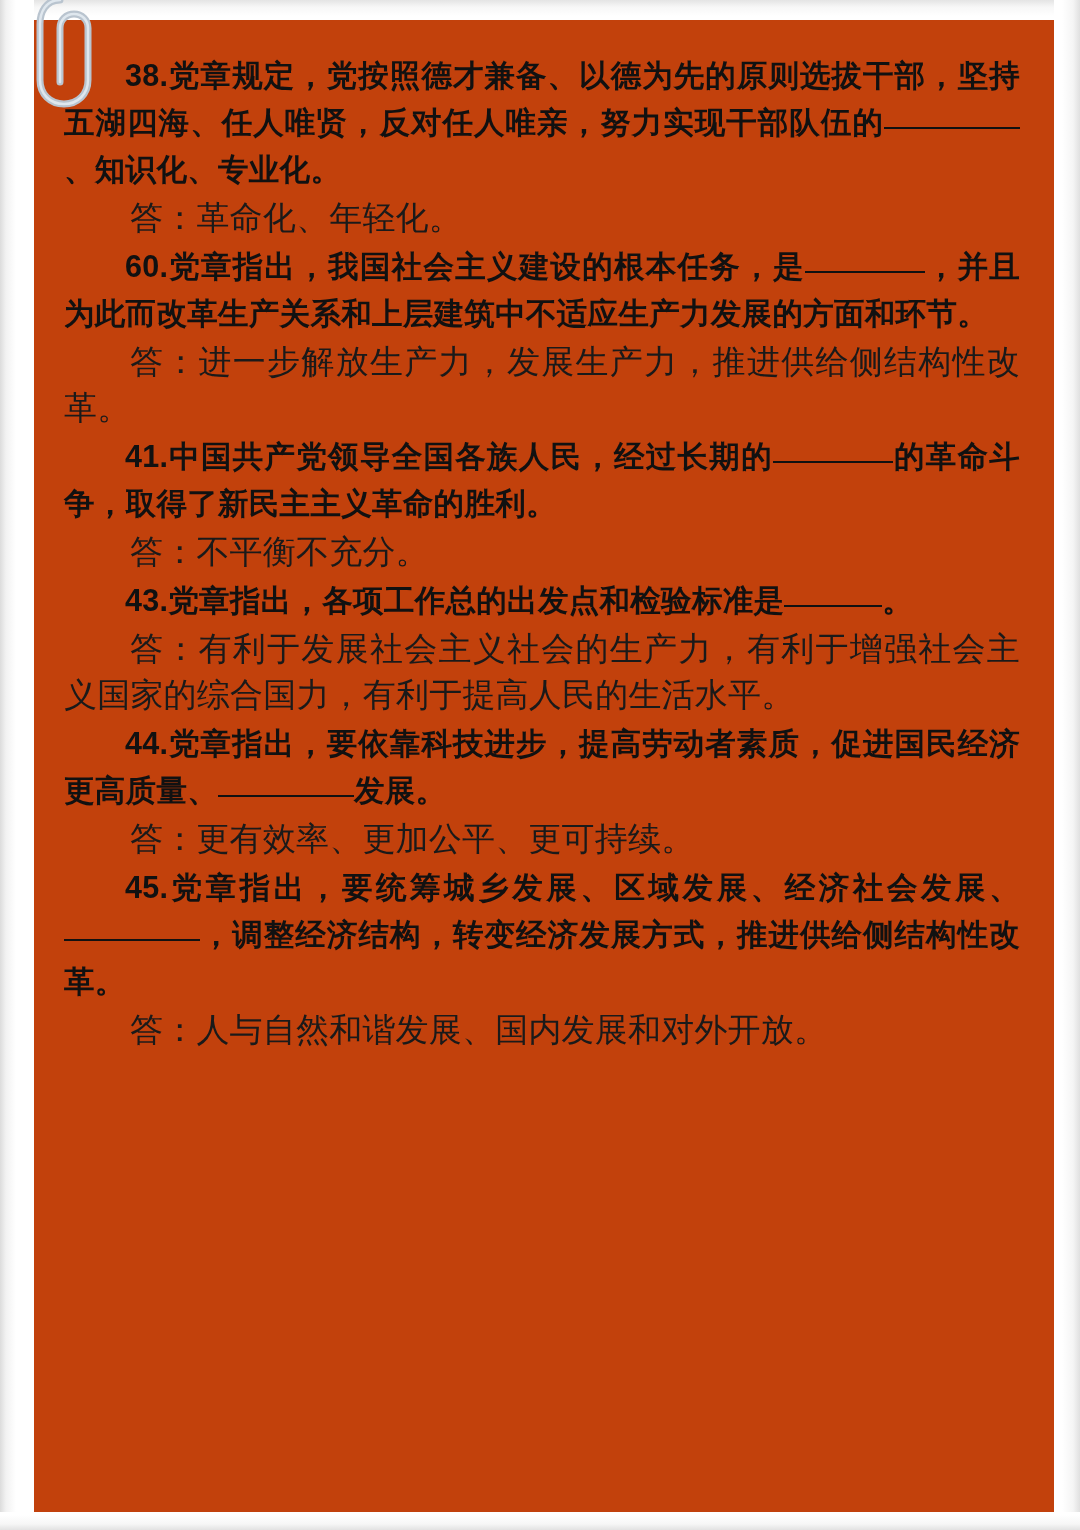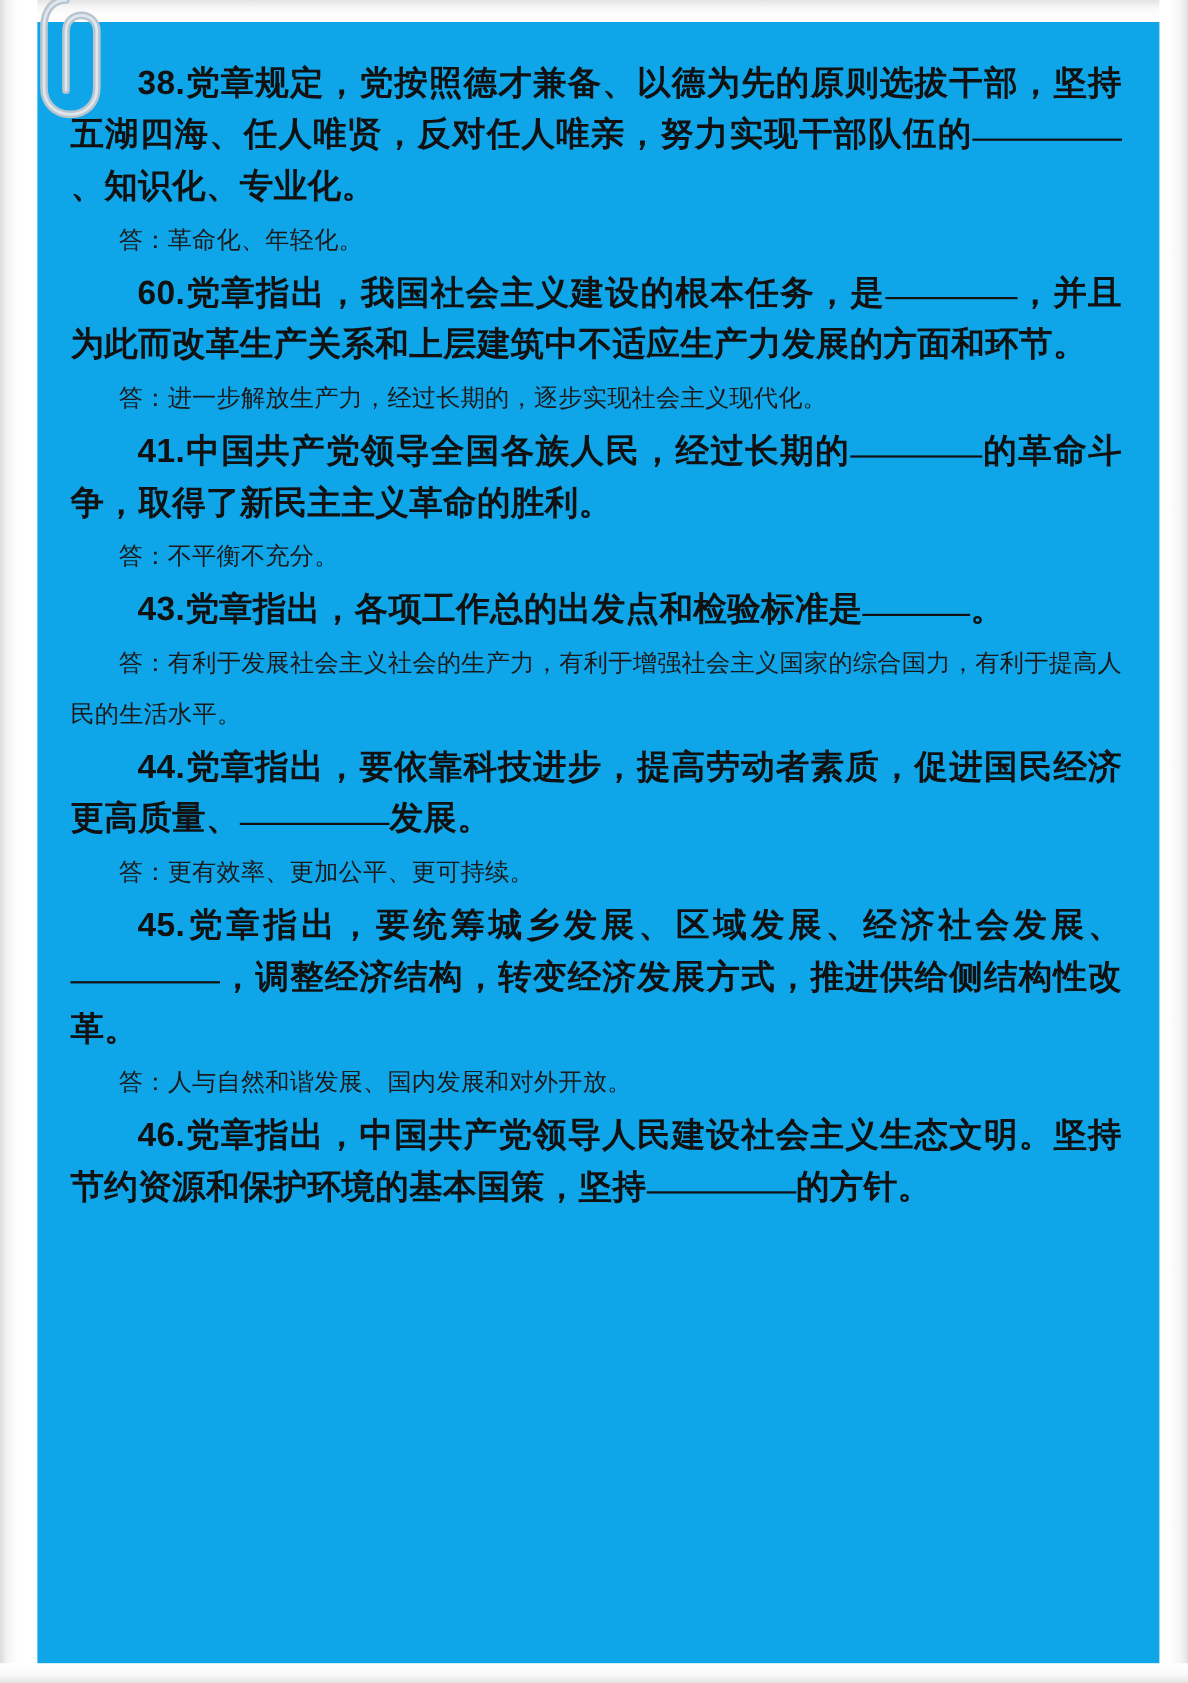--- a/index.html
+++ b/index.html
@@ -10,21 +10,21 @@
     width: 1080px;
     height: 1530px;
     background: #e9e9e9;
     font-family: "Liberation Sans", sans-serif;
     overflow: hidden;
   }
   .page {
     position: relative;
     width: 1080px;
     height: 1530px;
-    background: #0ea5e9;
+    background: #c2410c;
     box-sizing: border-box;
     overflow: hidden;
   }
   
   .paper-edge {
     position: absolute;
     background: #fdfdfd;
     pointer-events: none;
   }
   .edge-left {
@@ -69,21 +69,21 @@
     font-size: 30.5px;
     line-height: 47px;
     color: #111111;
     text-indent: 2em;
     letter-spacing: 0.3px;
     margin: 0 0 2px 0;
     text-align: justify;
   }
   .a {
     font-family: "Liberation Serif", serif;
-    font-size: 22px;
+    font-size: 33px;
     line-height: 46px;
     color: #1a1a1a;
     text-indent: 2em;
     letter-spacing: 0.2px;
     margin: 0 0 2px 0;
     text-align: justify;
   }
   .blank {
     display: inline-block;
     border-bottom: 2px solid #111111;
@@ -108,31 +108,30 @@
     <path d="M30 6 C16 6 10 18 10 30 L10 86 C10 100 20 110 34 110 C48 110 58 100 58 86 L58 34 C58 26 52 20 44 20 C36 20 30 26 30 34 L30 88" fill="none" stroke="#dfe7ee" stroke-width="2.5" stroke-linecap="round"></path>
   </svg>
 
   <div class="content">
 
     <p class="q"><span>38.党章规定，党按照德才兼备、以德为先的原则选拔干部，坚持五湖四海、任人唯贤，反对任人唯亲，努力实现干部队伍的</span><span class="blank b-long"></span><span>、知识化、专业化。</span></p>
     <p class="a">答：革命化、年轻化。</p>
 
 
     <p class="q"><span>60.党章指出，我国社会主义建设的根本任务，是</span><span class="blank b-mid"></span><span>，并且为此而改革生产关系和上层建筑中不适应生产力发展的方面和环节。</span></p>
-    <p class="a">答：进一步解放生产力，经过长期的，逐步实现社会主义现代化。</p>
+    <p class="a">答：进一步解放生产力，发展生产力，推进供给侧结构性改革。</p>
 
     <p class="q"><span>41.中国共产党领导全国各族人民，经过长期的</span><span class="blank b-mid"></span><span>的革命斗争，取得了新民主主义革命的胜利。</span></p>
 
     <p class="a">答：不平衡不充分。</p>
 
     <p class="q"><span>43.党章指出，各项工作总的出发点和检验标准是</span><span class="blank b-short"></span><span>。</span></p>
     <p class="a">答：有利于发展社会主义社会的生产力，有利于增强社会主义国家的综合国力，有利于提高人民的生活水平。</p>
 
     <p class="q"><span>44.党章指出，要依靠科技进步，提高劳动者素质，促进国民经济更高质量、</span><span class="blank b-long"></span><span>发展。</span></p>
     <p class="a">答：更有效率、更加公平、更可持续。</p>
 
     <p class="q"><span>45.党章指出，要统筹城乡发展、区域发展、经济社会发展、</span><span class="blank b-long"></span><span>，调整经济结构，转变经济发展方式，推进供给侧结构性改革。</span></p>
     <p class="a">答：人与自然和谐发展、国内发展和对外开放。</p>
 
-    <p class="q"><span>46.党章指出，中国共产党领导人民建设社会主义生态文明。坚持节约资源和保护环境的基本国策，坚持</span><span class="blank b-long"></span><span>的方针。</span></p>
 
   </div>
 </div>
 
 </body></html>

